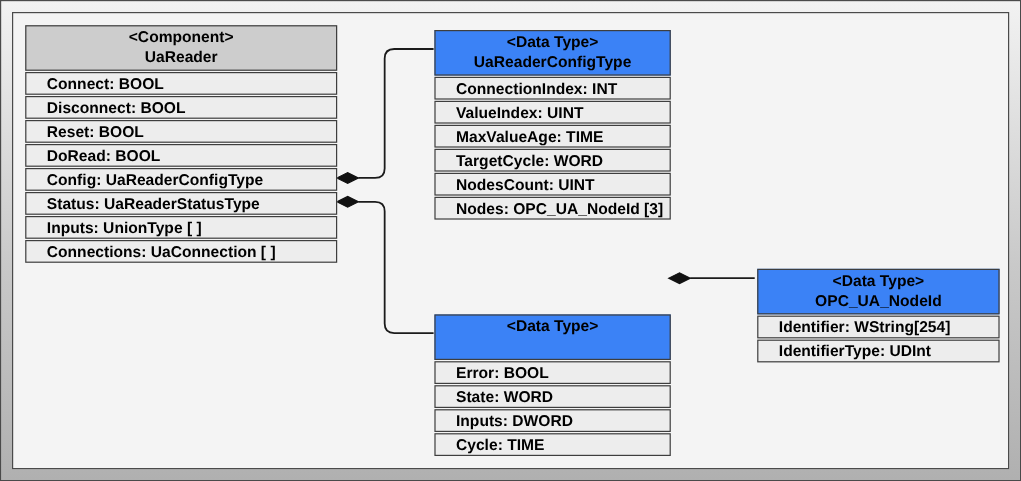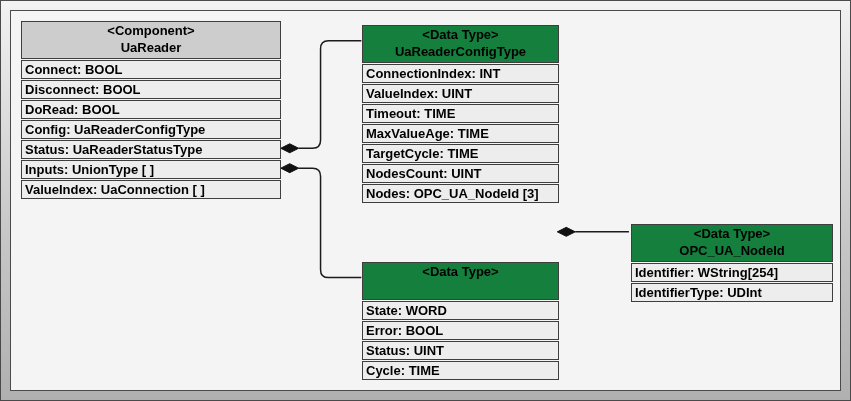--- a/index.html
+++ b/index.html
@@ -30,28 +30,28 @@
   }
   .hdr{
     border:1px solid #3e3e3e;
     height:38px;
     text-align:center;
     line-height:17px;
     padding:0 2px;
     white-space:nowrap;
   }
   .hdr-gray .hdr{background:#cdcdcd;}
-  .hdr-blue .hdr{background:#15803d;}
+  .hdr-blue .hdr{background:#3b82f6;}
   .row{
     margin-top:1px;
     border:1px solid #3e3e3e;
     background:#ededed;
     height:19px;
     line-height:17px;
-    padding:0 2px 0 3px;
+    padding:0 2px 0 17px;
     white-space:nowrap;
     overflow:hidden;
   }
 </style>
 </head>
 <body>
 
 <div class="window">
   <div class="panel">
 
@@ -68,52 +68,52 @@
     </svg>
 
     <div class="box hdr-gray" style="left:10px;top:10px;width:260px;">
       <div class="hdr">
         <div>&lt;Component&gt;</div>
         <div>UaReader</div>
       </div>
       <div>
           <div class="row">Connect: BOOL</div>
           <div class="row">Disconnect: BOOL</div>
+          <div class="row">Reset: BOOL</div>
           <div class="row">DoRead: BOOL</div>
           <div class="row">Config: UaReaderConfigType</div>
           <div class="row">Status: UaReaderStatusType</div>
           <div class="row">Inputs: UnionType [ ]</div>
-          <div class="row">ValueIndex: UaConnection [ ]</div>
+          <div class="row">Connections: UaConnection [ ]</div>
         </div>
     </div>
 
     <div class="box hdr-blue" style="left:351px;top:14px;width:197px;">
       <div class="hdr">
         <div>&lt;Data Type&gt;</div>
         <div>UaReaderConfigType</div>
       </div>
       <div>
           <div class="row">ConnectionIndex: INT</div>
           <div class="row">ValueIndex: UINT</div>
-          <div class="row">Timeout: TIME</div>
           <div class="row">MaxValueAge: TIME</div>
-          <div class="row">TargetCycle: TIME</div>
+          <div class="row">TargetCycle: WORD</div>
           <div class="row">NodesCount: UINT</div>
           <div class="row">Nodes: OPC_UA_NodeId [3]</div>
         </div>
     </div>
 
     <div class="box hdr-blue" style="left:351px;top:251px;width:197px;">
       <div class="hdr">
         <div>&lt;Data Type&gt;</div>
       </div>
       <div>
+          <div class="row">Error: BOOL</div>
           <div class="row">State: WORD</div>
-          <div class="row">Error: BOOL</div>
-          <div class="row">Status: UINT</div>
+          <div class="row">Inputs: DWORD</div>
           <div class="row">Cycle: TIME</div>
         </div>
     </div>
 
     <div class="box hdr-blue" style="left:620px;top:213px;width:202px;">
       <div class="hdr">
         <div>&lt;Data Type&gt;</div>
         <div>OPC_UA_NodeId</div>
       </div>
       <div>

